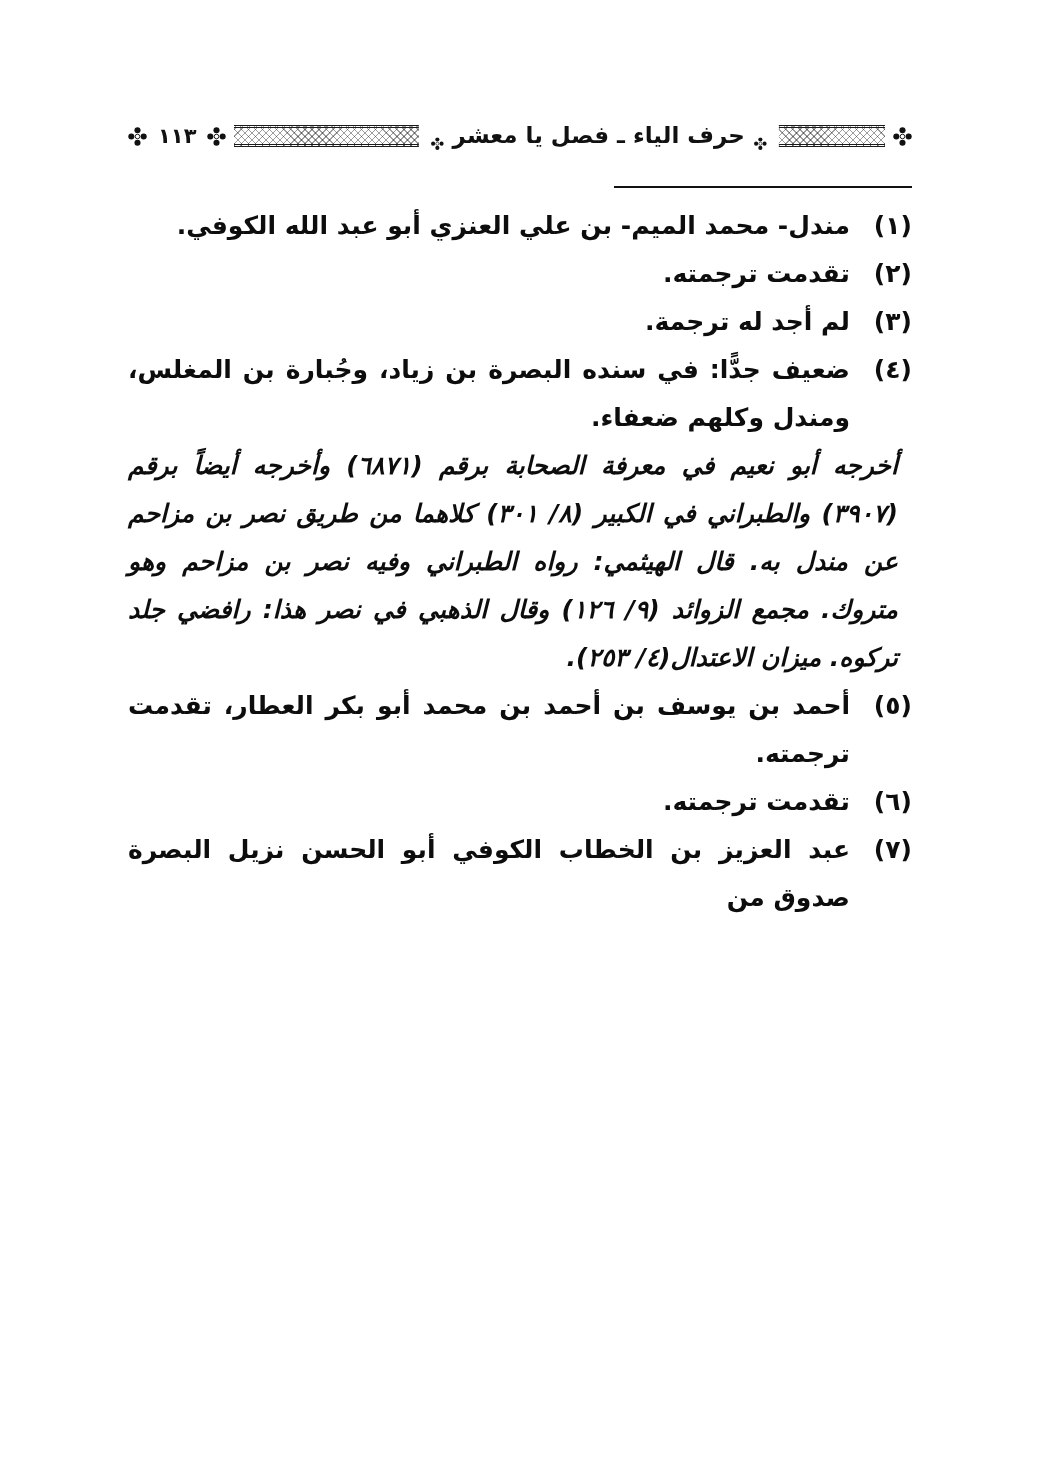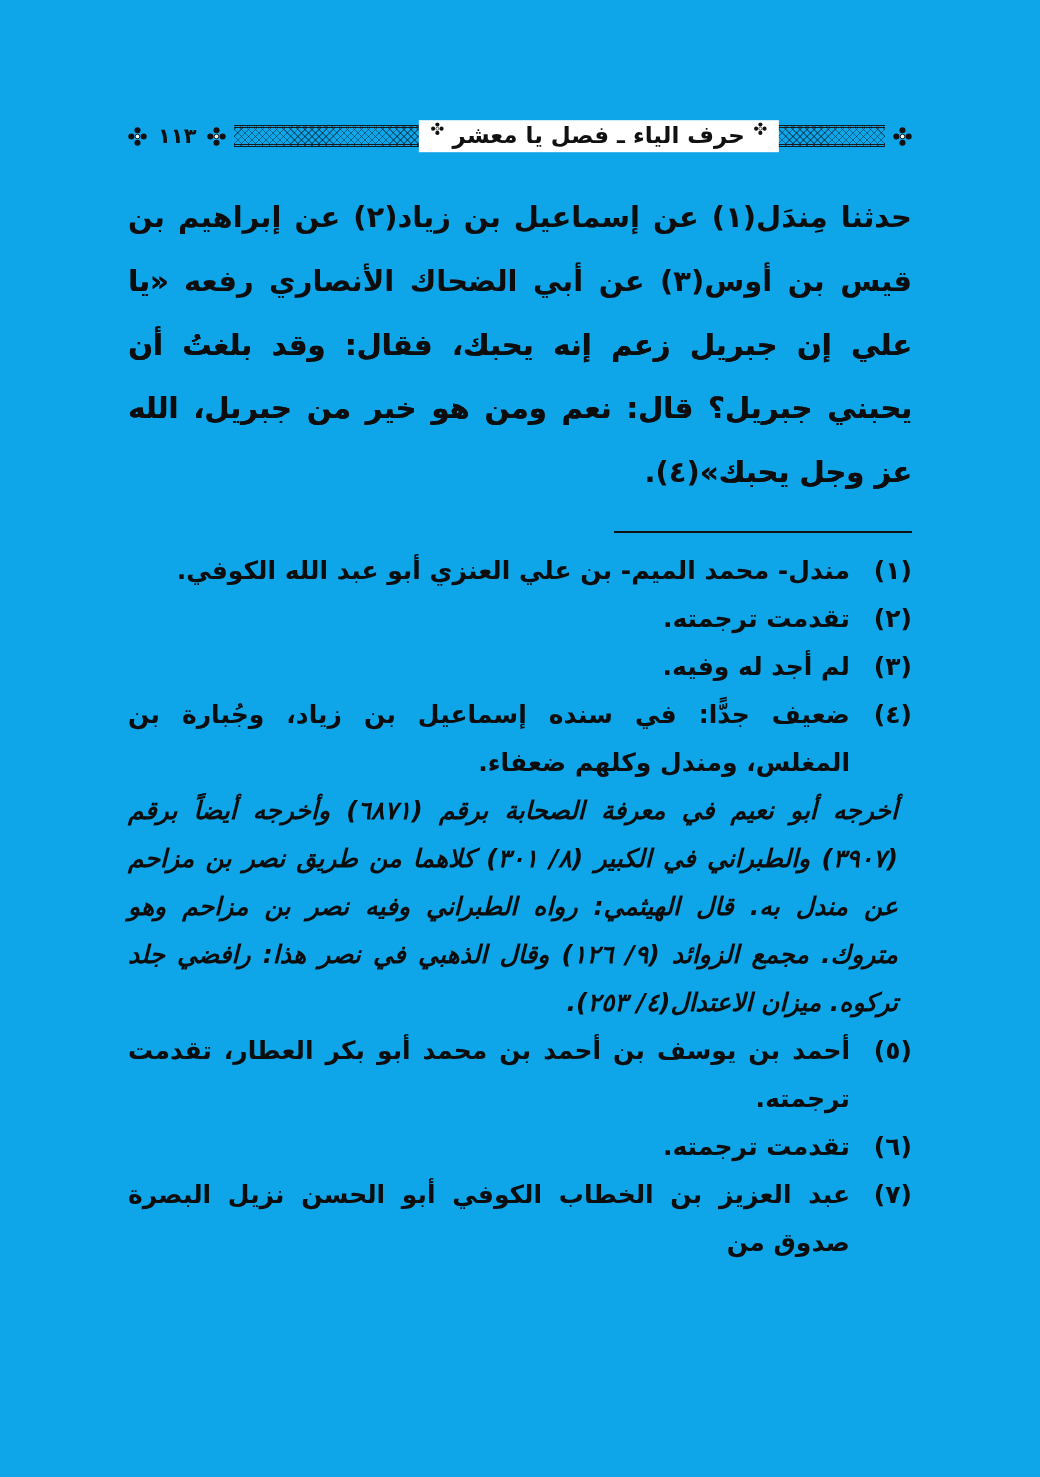--- a/index.html
+++ b/index.html
@@ -1,18 +1,18 @@
 <!DOCTYPE html>
 <html lang="ar"><head>
 <meta charset="utf-8">
 <style>
   * { margin:0; padding:0; box-sizing:border-box; }
   html, body { background:#d9d9d9; }
   .page {
-    width:1040px; height:1477px; margin:0 auto; background:#0ea5e9;
+    width:1040px; height:1477px; margin:0 auto; background:#ffffff;
     position:relative; overflow:hidden; color:#111;
     font-family:"DejaVu Sans", sans-serif;
   }
   .content { padding:112px 128px 0 128px; }
 
   
   .header-band { display:flex; align-items:center; gap:8px; direction:ltr; height:48px; }
   .flower-wrap { display:flex; align-items:center; }
   .flower-wrap svg { width:19px; height:19px; display:block; }
   .flower-wrap.small svg { width:13px; height:13px; }
@@ -20,21 +20,21 @@
   .title-strip {
     flex:1; position:relative; height:22px;
     border-top:3px double #1a1a1a; border-bottom:3px double #1a1a1a;
     background-image:
       repeating-linear-gradient(45deg, rgba(0,0,0,.38) 0 1px, transparent 1px 5px),
       repeating-linear-gradient(-45deg, rgba(0,0,0,.38) 0 1px, transparent 1px 5px);
   }
   .header-title-wrap {
     position:absolute; left:56%; top:50%; transform:translate(-50%,-50%);
     background:#fff; padding:2px 12px; white-space:nowrap;
-    display:flex; align-items:flex-start; gap:9px; direction:rtl;
+    display:flex; align-items:flex-end; gap:9px; direction:rtl;
   }
   .header-title { font-size:23px; font-weight:bold; line-height:1.2; }
 
   
   .body-text {
     direction:rtl; text-align:justify; margin-top:26px;
     font-size:29px; font-weight:bold; line-height:2.2; color:#0d0d0d;
   }
   .para-2 { text-indent:48px; margin-top:16px; }
   .quote-text { text-shadow:0.4px 0 0 currentColor; }
@@ -115,21 +115,20 @@
               <circle cx="10" cy="16.5" r="3.2"></circle>
               <circle cx="3.5" cy="10" r="3.2"></circle>
               <circle cx="16.5" cy="10" r="3.2"></circle>
               <circle cx="10" cy="10" r="2.4" fill="#fff" stroke="#111" stroke-width="1"></circle>
             </g>
           </svg>
       </span>
     </header>
 
     <main>
-      <p class="body-text para-1"><span>حدثنا مِندَل(١) عن إسماعيل بن زياد(٢) عن إبراهيم بن قيس بن أوس(٣) عن أبي الضحاك الأنصاري رفعه </span><span class="quote-text">«يا علي إن جبريل زعم إنه يحبك، فقال: وقد بلغتُ أن يحبني جبريل؟ قال: نعم ومن هو خير من جبريل، الله عز وجل يحبك»</span><span>(٤).</span></p>
 
     </main>
 
     <section class="lower">
       <div class="fn-separator"></div>
       <div class="footnotes">
           <div class="footnote-group">
             <div class="footnote-row">
               <span class="fn-num">(١)</span>
               <div class="fn-body">مندل- محمد الميم- بن علي العنزي أبو عبد الله الكوفي.</div>
@@ -137,27 +136,27 @@
           </div>
           <div class="footnote-group">
             <div class="footnote-row">
               <span class="fn-num">(٢)</span>
               <div class="fn-body">تقدمت ترجمته.</div>
             </div>
           </div>
           <div class="footnote-group">
             <div class="footnote-row">
               <span class="fn-num">(٣)</span>
-              <div class="fn-body">لم أجد له وفيه.</div>
+              <div class="fn-body">لم أجد له ترجمة.</div>
             </div>
           </div>
           <div class="footnote-group">
             <div class="footnote-row">
               <span class="fn-num">(٤)</span>
-              <div class="fn-body">ضعيف جدًّا: في سنده إسماعيل بن زياد، وجُبارة بن المغلس، ومندل وكلهم ضعفاء.</div>
+              <div class="fn-body">ضعيف جدًّا: في سنده البصرة بن زياد، وجُبارة بن المغلس، ومندل وكلهم ضعفاء.</div>
             </div>
             <div class="fn-extra">أخرجه أبو نعيم في معرفة الصحابة برقم (٦٨٧١) وأخرجه أيضاً برقم (٣٩٠٧) والطبراني في الكبير (٨/ ٣٠١) كلاهما من طريق نصر بن مزاحم عن مندل به. قال الهيثمي: رواه الطبراني وفيه نصر بن مزاحم وهو متروك. مجمع الزوائد (٩/ ١٢٦) وقال الذهبي في نصر هذا: رافضي جلد تركوه. ميزان الاعتدال(٤/ ٢٥٣).</div>
           </div>
           <div class="footnote-group">
             <div class="footnote-row">
               <span class="fn-num">(٥)</span>
               <div class="fn-body">أحمد بن يوسف بن أحمد بن محمد أبو بكر العطار، تقدمت ترجمته.</div>
             </div>
           </div>
           <div class="footnote-group">

